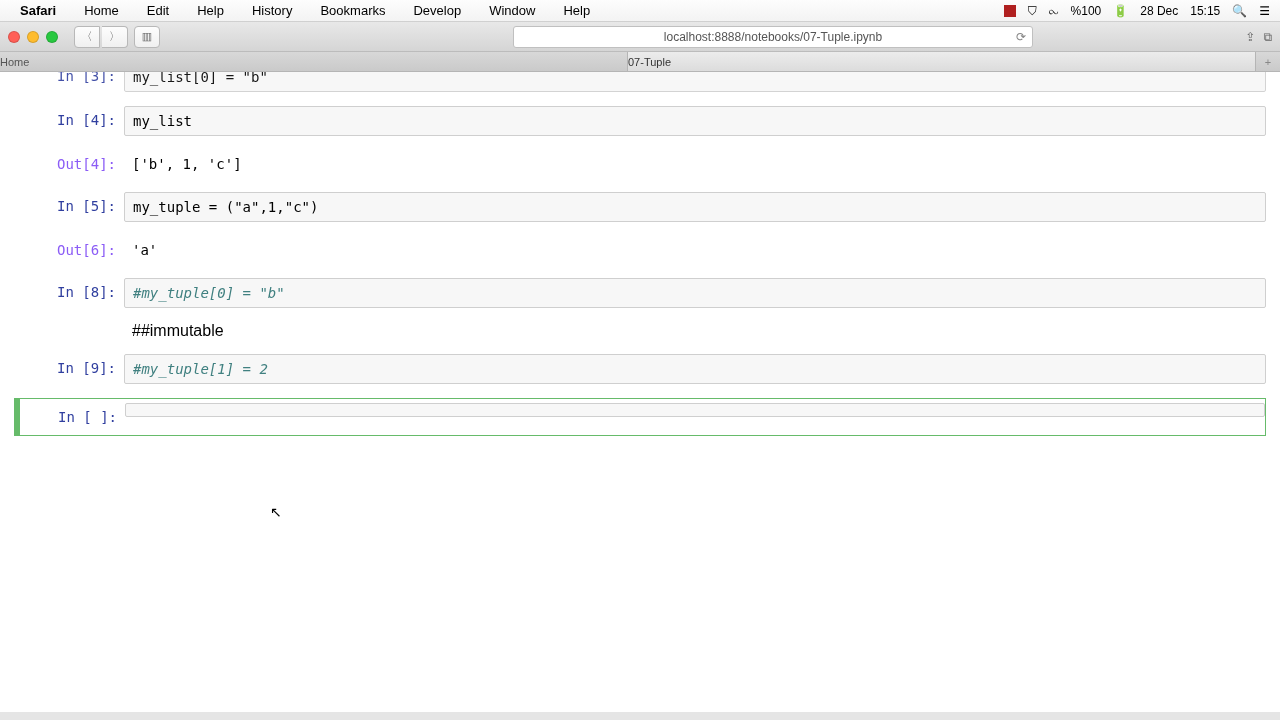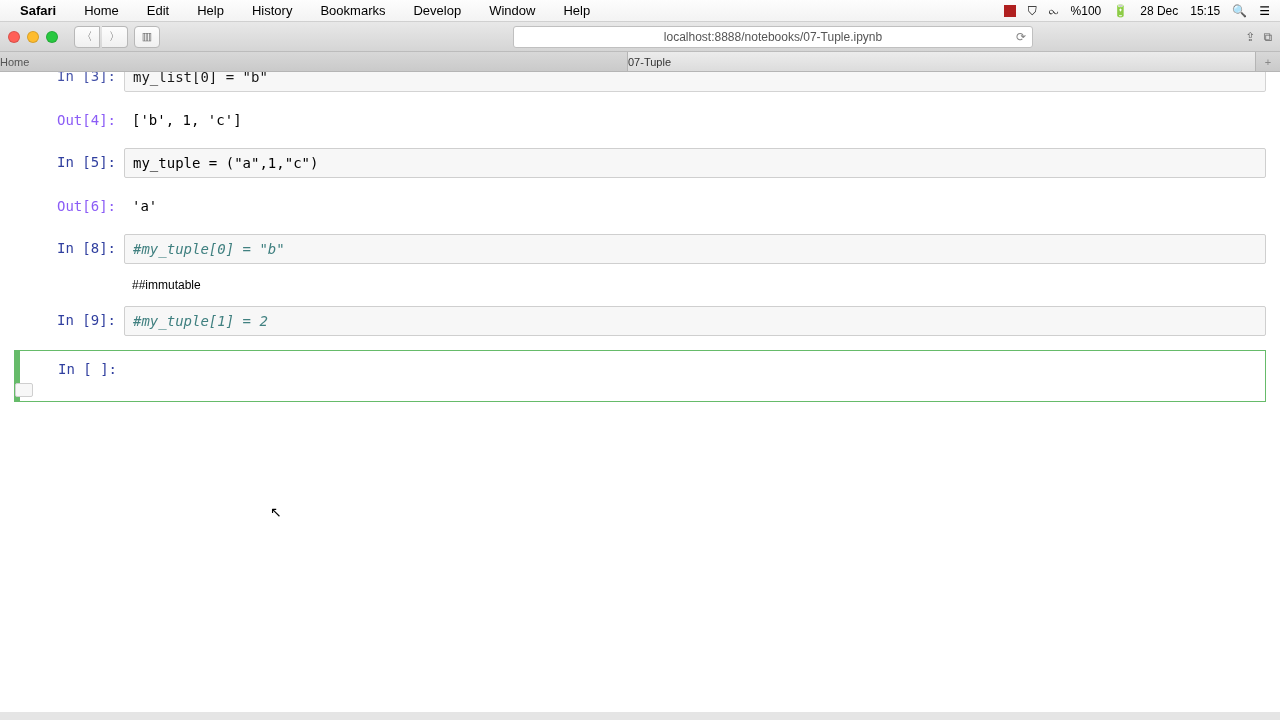--- a/index.html
+++ b/index.html
@@ -38,25 +38,25 @@
     
     .notebook { background: #fff; position: absolute; top: 72px; bottom: 10px; left: 0; right: 0; overflow: auto; padding-top: 0; }
     .cell-wrap { margin: 14px 14px 8px; }
     .cell { display: flex; align-items: flex-start; }
     .prompt { width: 110px; text-align: right; font-family: Menlo, monospace; font-size: 14px; padding: 6px 8px 6px 0; flex-shrink: 0; }
     .in-prompt { color: #303F9F; }
     .out-prompt { color: #8b5cf6; }
     .cell-body { flex: 1; font-family: Menlo, monospace; font-size: 14px; padding: 6px 8px; }
     .code-input { background: #f7f7f7; border: 1px solid #cfcfcf; border-radius: 2px; }
     .output-text { background: transparent; }
-    .markdown { font-family: -apple-system, sans-serif; font-size: 12px; font-weight: normal; padding-left: 118px; }
+    .markdown { font-family: -apple-system, sans-serif; font-size: 16px; font-weight: normal; padding-left: 118px; }
     
     
     .cell-wrap.active { border: 1px solid #66BB6A; border-left: 6px solid #66BB6A; margin-left: 14px; padding: 4px 0; }
-    .cell-wrap.active .cell { margin-left: -5px; flex-direction: column; }
+    .cell-wrap.active .cell { margin-left: -5px; }
     
     .comment { color: #408080; font-style: italic; }
     
     .cursor { display: inline-block; position: relative; margin-left:15px; font-size:14px; color:#000;}
     
     
     .dock-shadow { position: fixed; bottom: 0; left: 0; right: 0; height: 8px; background: rgba(0,0,0,0.1); }
   </style>
 </head>
 <body>
@@ -122,20 +122,26 @@
 
   <div class="cell-wrap" style="margin-top:-10px;opacity:0.9;">
     <div class="cell">
       <div class="prompt in-prompt">In [3]:</div>
       <div class="cell-body code-input"><span>my_list[0] = "b"</span></div>
     </div>
   </div>
 
   <div class="cell-wrap">
     <div class="cell">
+      <div class="prompt in-prompt">In [4]:</div>
+      <div class="cell-body code-input"><span>my_list</span></div>
+    </div>
+  </div>
+  <div class="cell-wrap">
+    <div class="cell">
       <div class="prompt out-prompt">Out[4]:</div>
       <div class="cell-body output-text">['b', 1, 'c']</div>
     </div>
   </div>
 
   <div class="cell-wrap">
     <div class="cell">
       <div class="prompt in-prompt">In [5]:</div>
       <div class="cell-body code-input"><span>my_tuple = ("a",1,"c")</span></div>
     </div>

